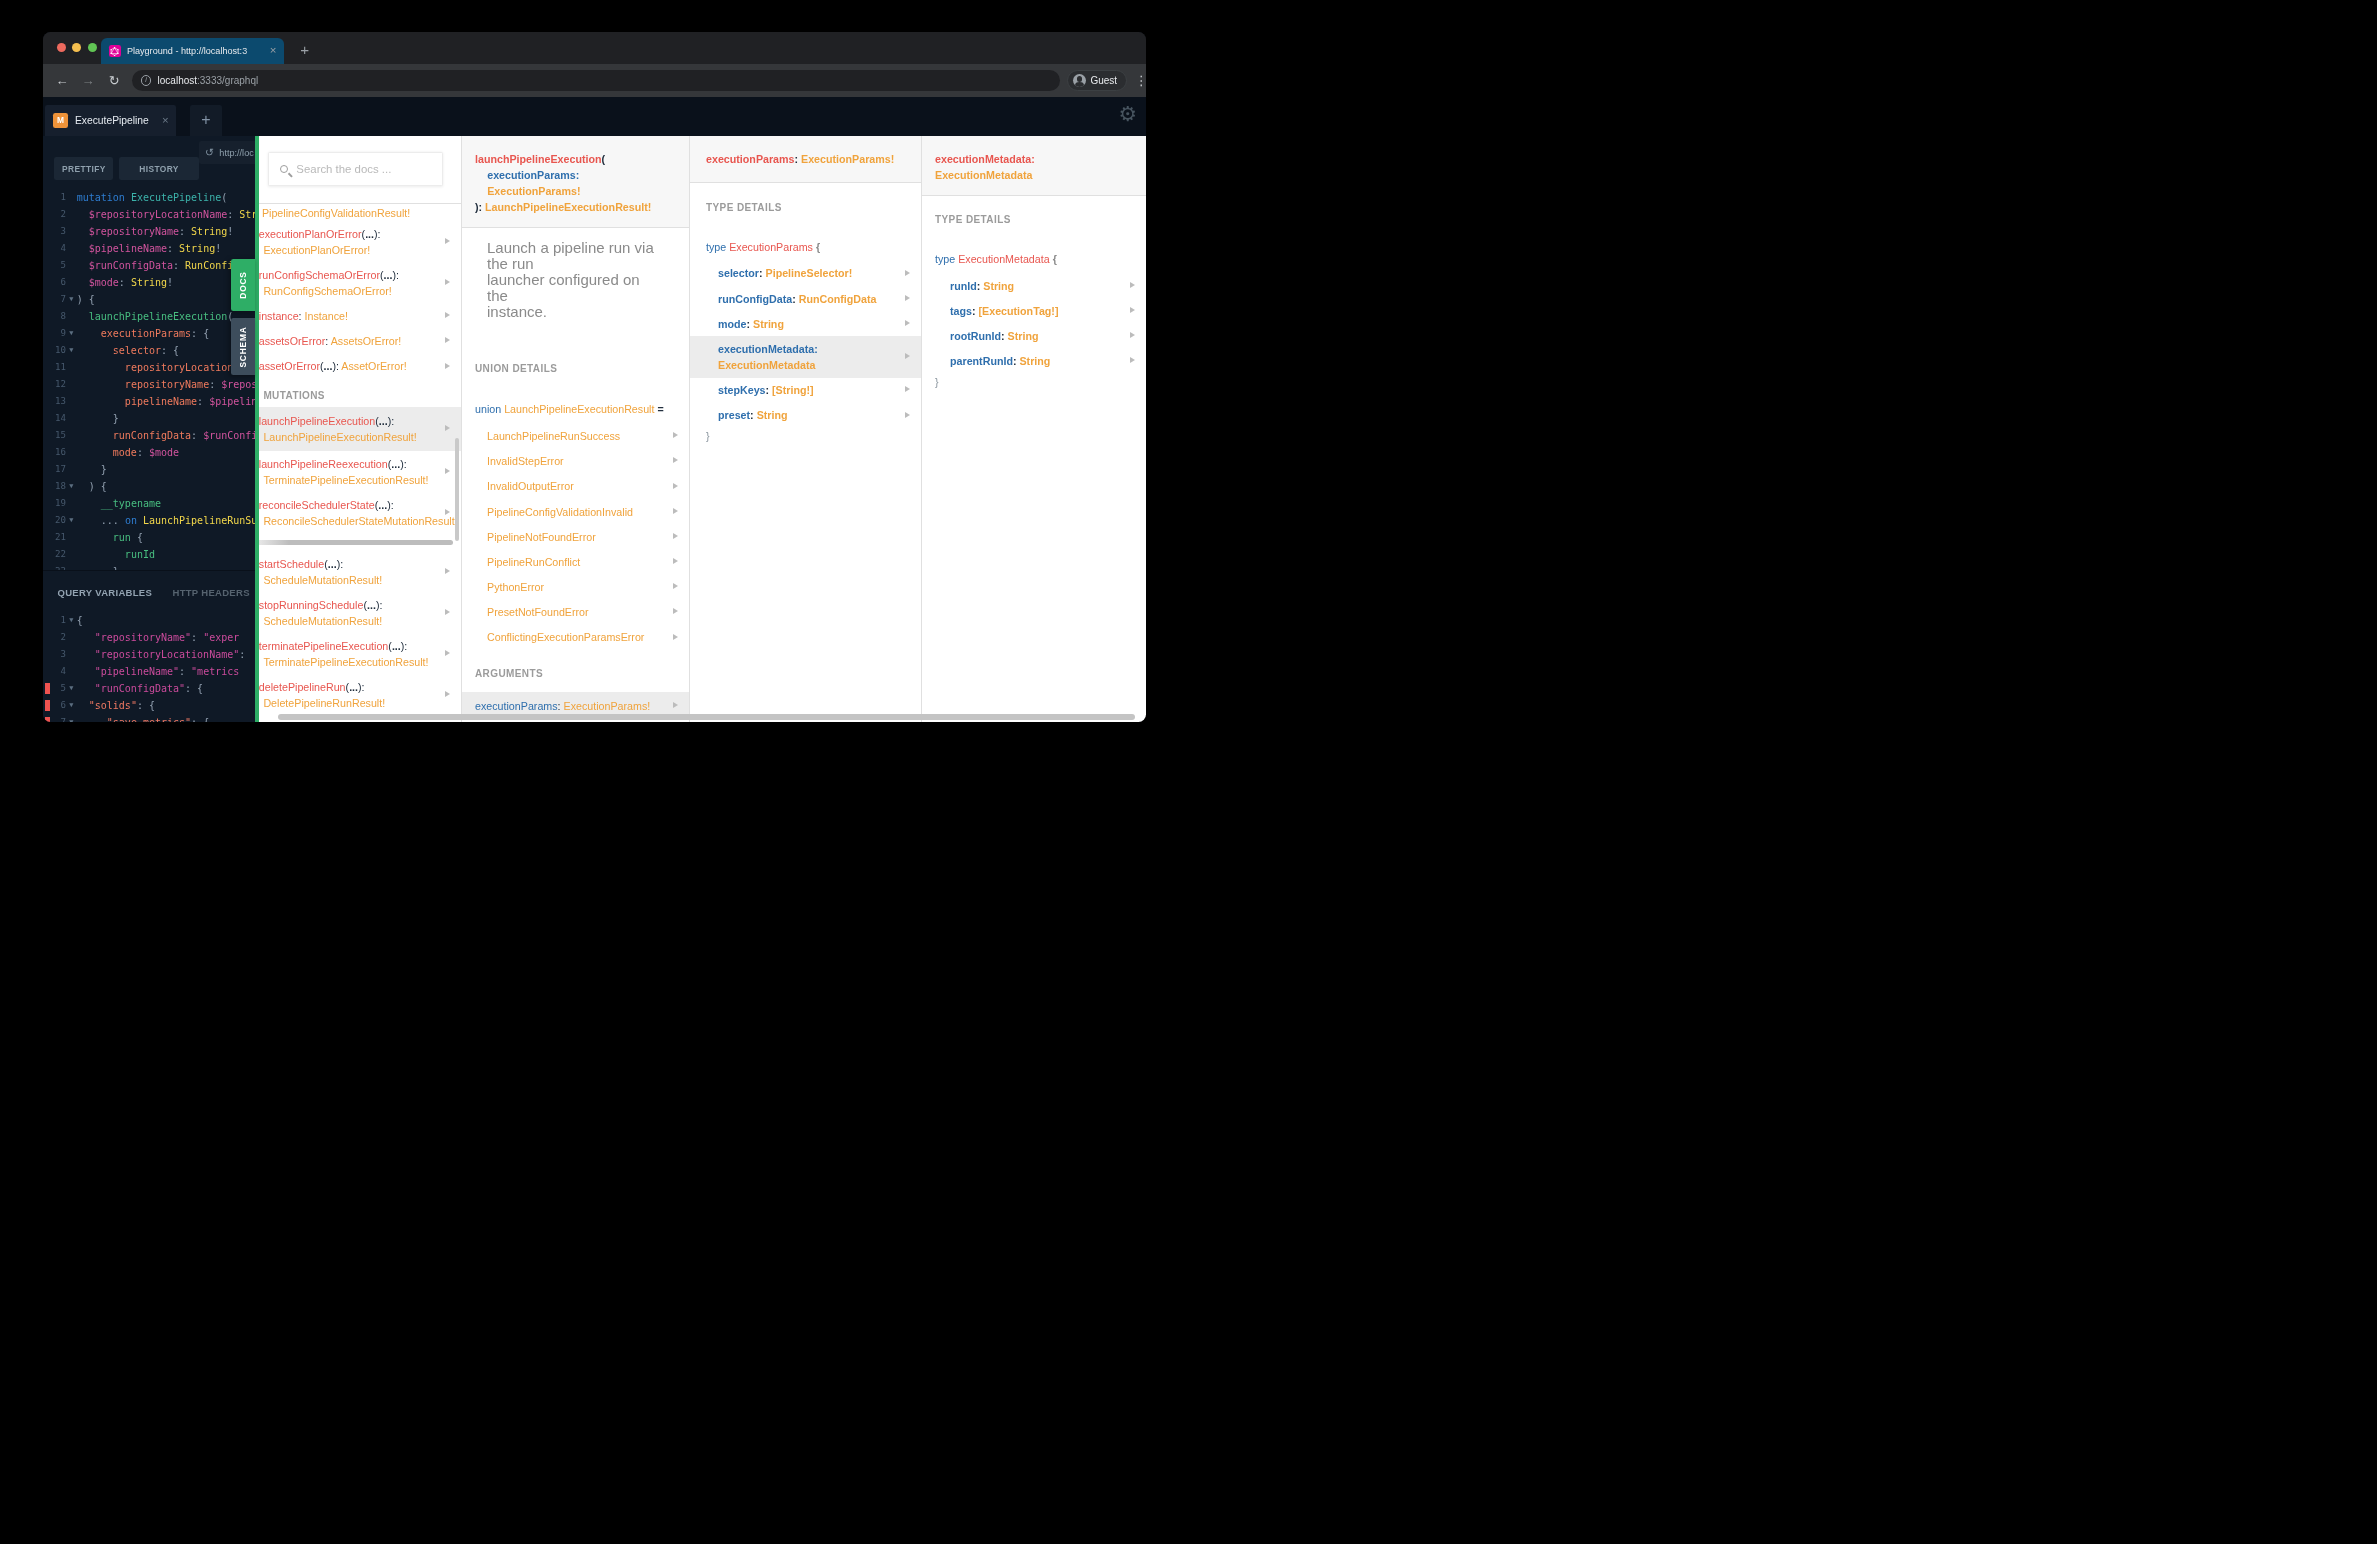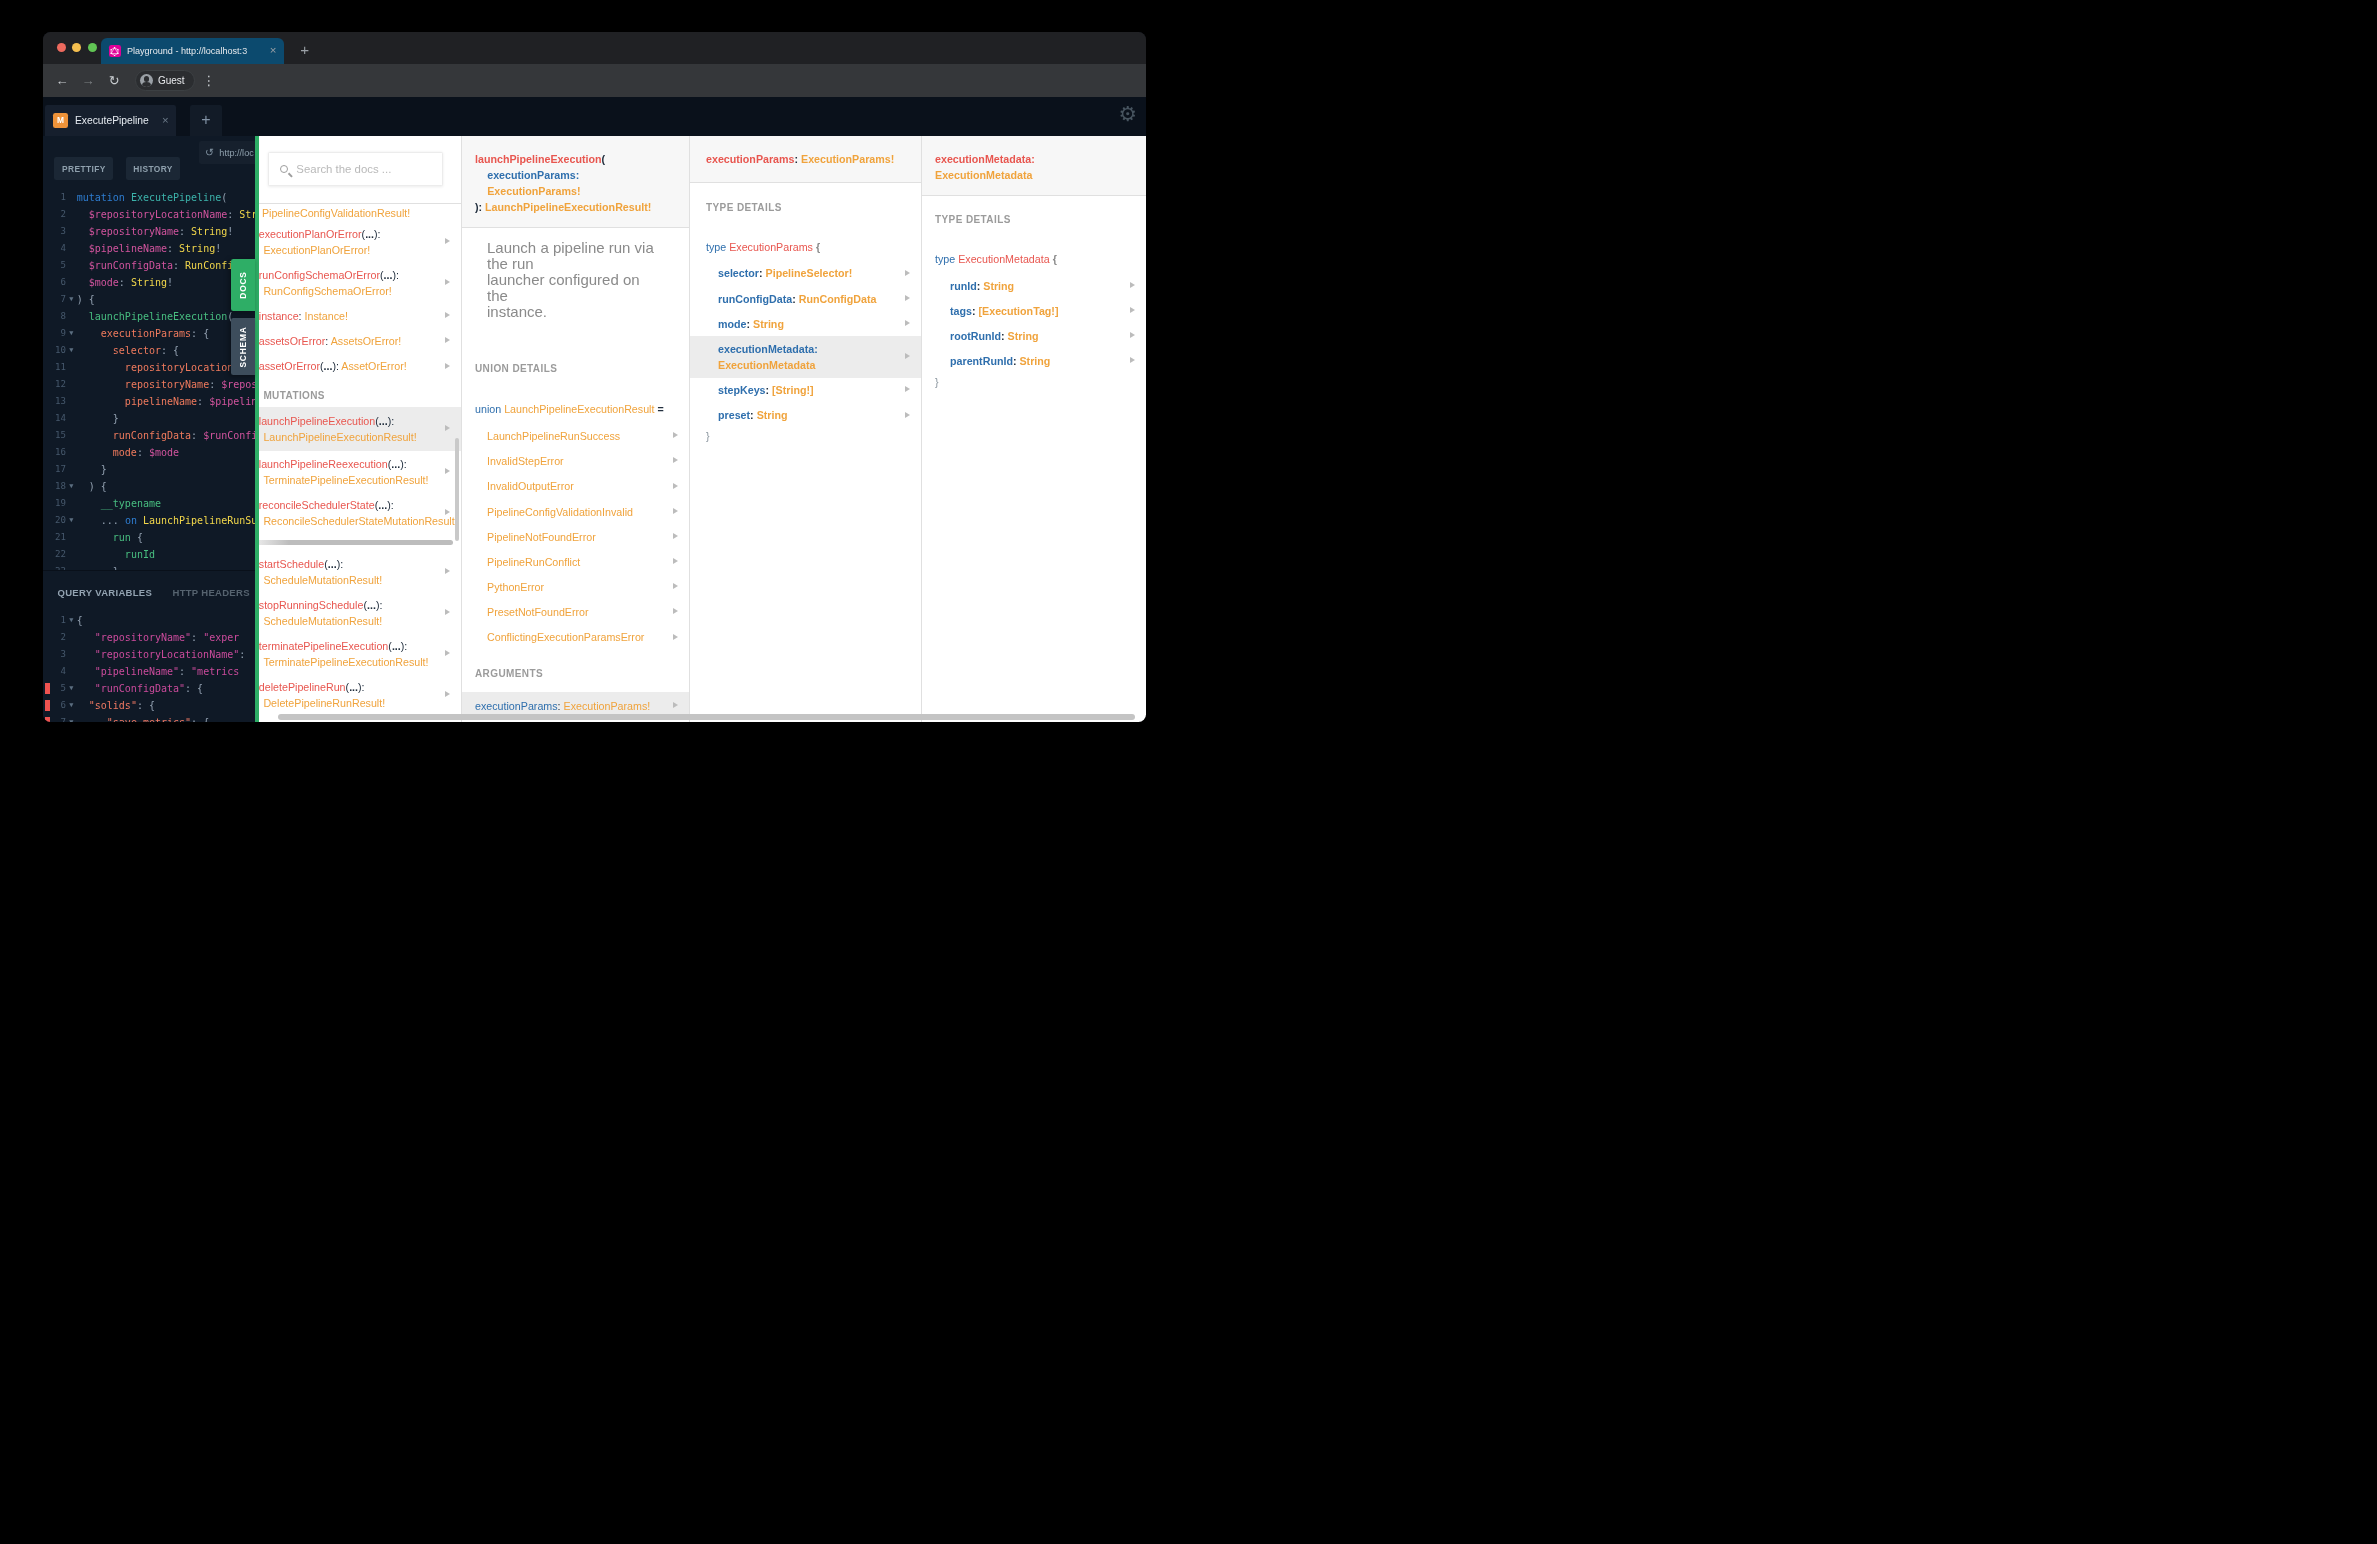--- a/index.html
+++ b/index.html
@@ -38,21 +38,21 @@
   .sess-title{color:#e6ebf1;font-size:10.3px;flex:1;}
   .sess-close{color:#6d7b8a;font-size:11.4px;}
   .sess-new{position:absolute;left:147px;top:7.6px;width:32px;height:31px;background:#121b27;border-radius:2.3px 2.3px 0 0;
             color:#8293a5;font-size:16px;text-align:center;line-height:30px;}
   .gear{position:absolute;right:9.1px;top:4.6px;color:#47545f;font-size:20.6px;}
   
   .editor{position:absolute;left:0;top:104px;width:212px;height:586px;background:#0f1926;overflow:hidden;}
   .ed-toolbar{position:absolute;left:0;top:5.3px;width:100%;height:23px;}
   .ed-btn{position:absolute;top:0;height:23px;background:#1b2735;border-radius:2.3px;color:#8fa0ad;font-size:8.4px;font-weight:bold;
           letter-spacing:0.4px;display:flex;align-items:center;justify-content:center;margin-top:16px;}
-  .btn-prettify{left:11.4px;width:59px;} .btn-history{left:83px;width:54px;}
+  .btn-prettify{left:11.4px;width:59px;} .btn-history{left:76px;width:80px;}
   .ed-endpoint{position:absolute;left:156px;top:0;width:114px;height:23px;background:#16202d;border-radius:2.3px;
                color:#8fa0ad;font-size:9.1px;display:flex;align-items:center;padding:0 6.1px;gap:5.3px;}
   .replay-ic{font-size:10.7px;color:#7b8c9b;}
   .codes{position:absolute;left:0;top:53px;width:100%;font-family:"DejaVu Sans Mono",monospace;font-size:10px;}
   .code-line{height:17px;line-height:17px;white-space:pre;display:flex;position:relative;}
   .ln{width:23px;flex:0 0 23px;text-align:right;color:#46586c;font-size:9.1px;}
   .fold{width:10.7px;flex:0 0 10.7px;text-align:center;color:#5b6e80;font-size:6.9px;}
   .cl-code{white-space:pre;}
   .errbar{position:absolute;left:2.3px;top:3px;width:4.6px;height:11.4px;background:#ef5350;}
   .vars{position:absolute;left:0;top:434px;width:100%;height:152px;background:#0f1926;border-top:0.8px solid #09101a;}
@@ -139,20 +139,24 @@
       <span class="btab-title">Playground - http://localhost:3</span>
       <span class="btab-close">×</span>
     </div>
     <div class="newtab">+</div>
   </div>
 
   <div class="navbar">
     <span class="nav-ic" style="margin-left:6.1px">←</span>
     <span class="nav-ic dim">→</span>
     <span class="nav-ic">↻</span>
+    <div class="urlbar">
+      <span class="info-ic">i</span>
+      <span><span class="url-host">localhost</span><span class="url-rest">:3333/graphql</span></span>
+    </div>
     <div class="guest">
       <span class="avatar"></span>
       <span class="guest-label">Guest</span>
     </div>
     <span class="dots">⋮</span>
   </div>
 
   <div class="pg-header">
     <div class="sess-tab">
       <span class="m-badge">M</span>

